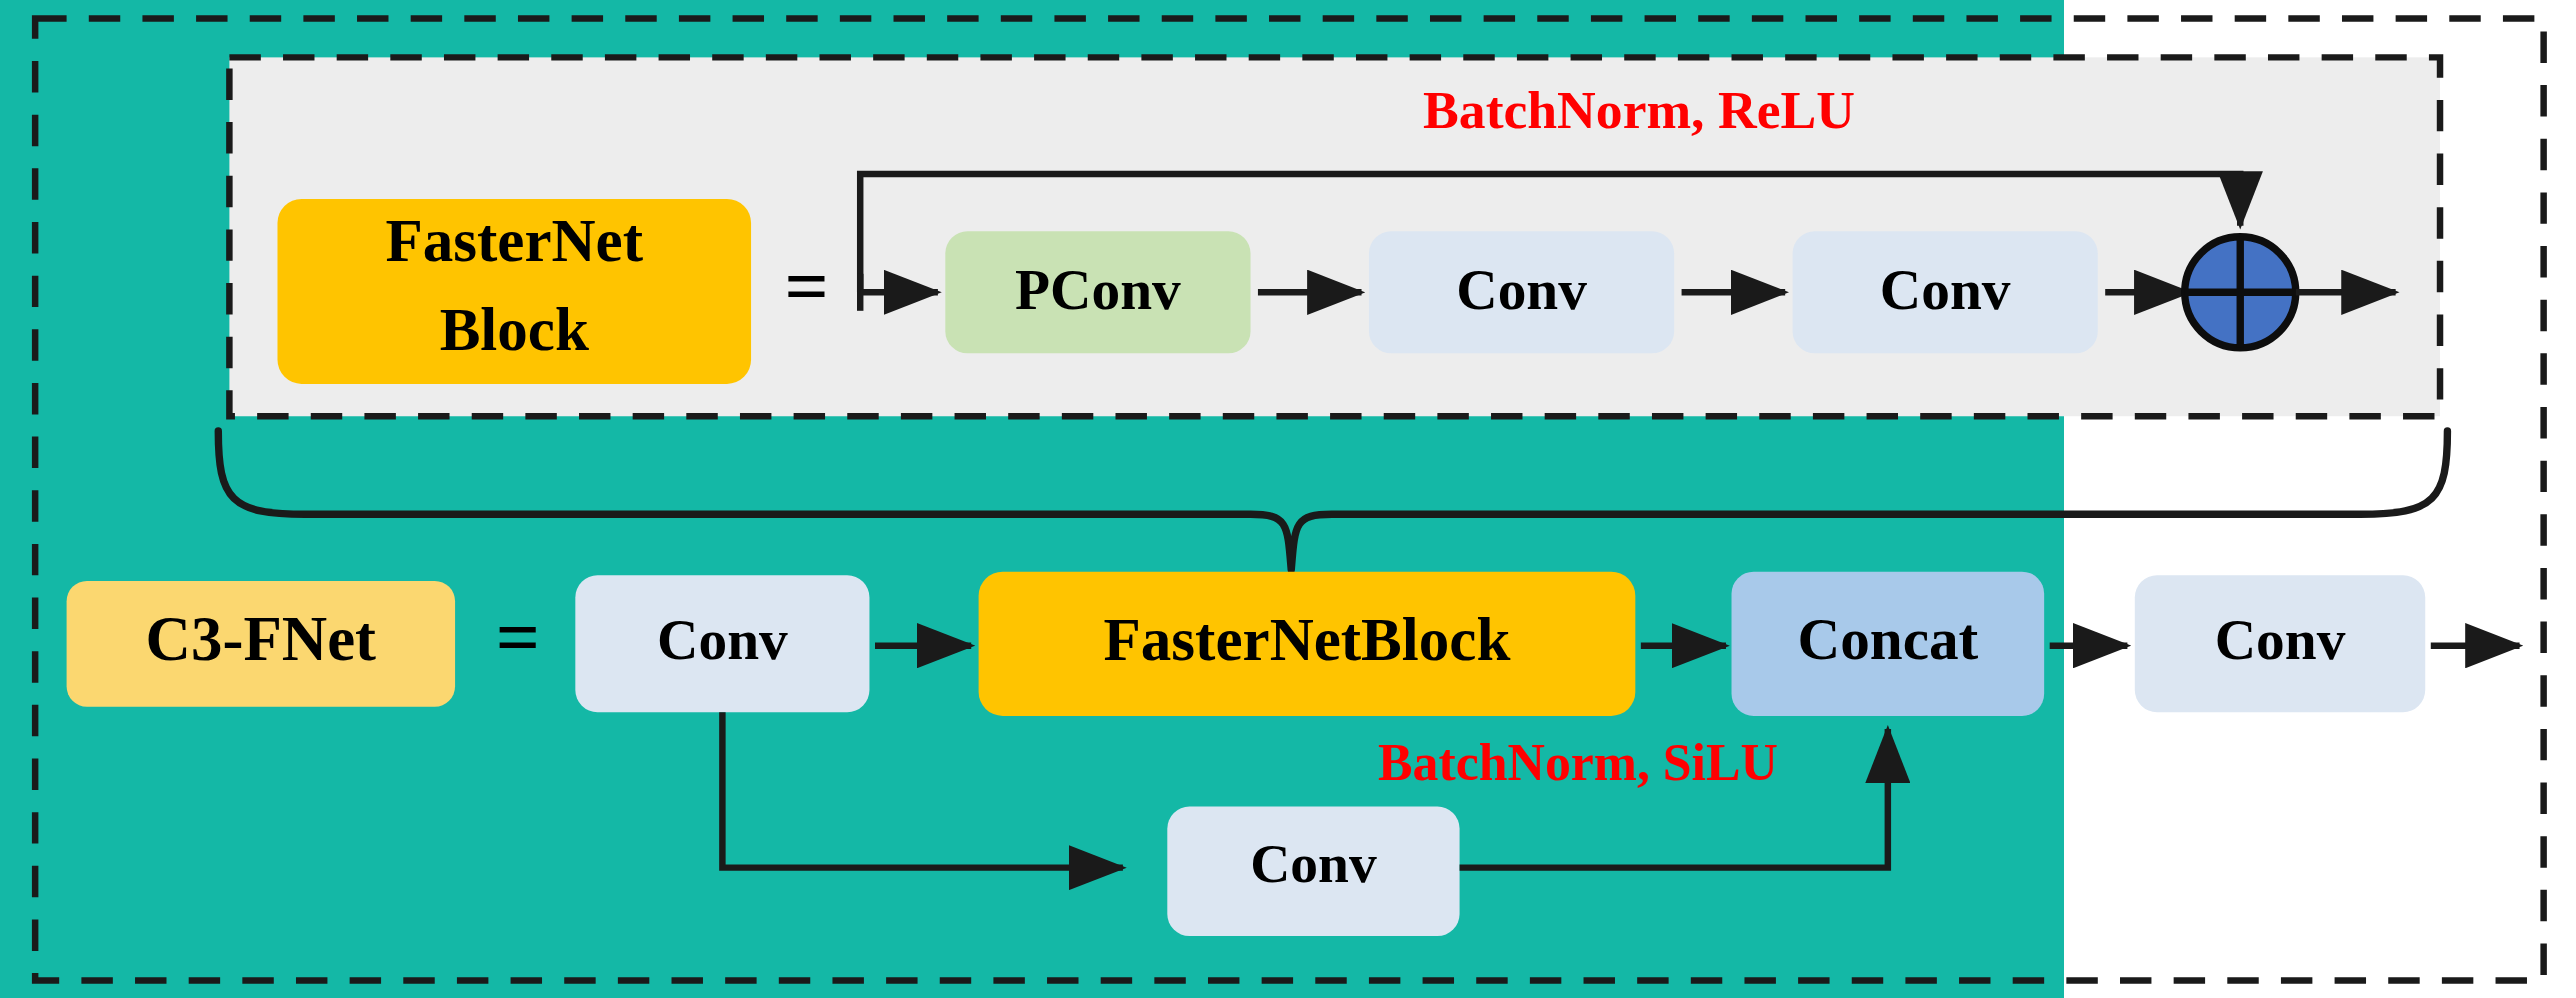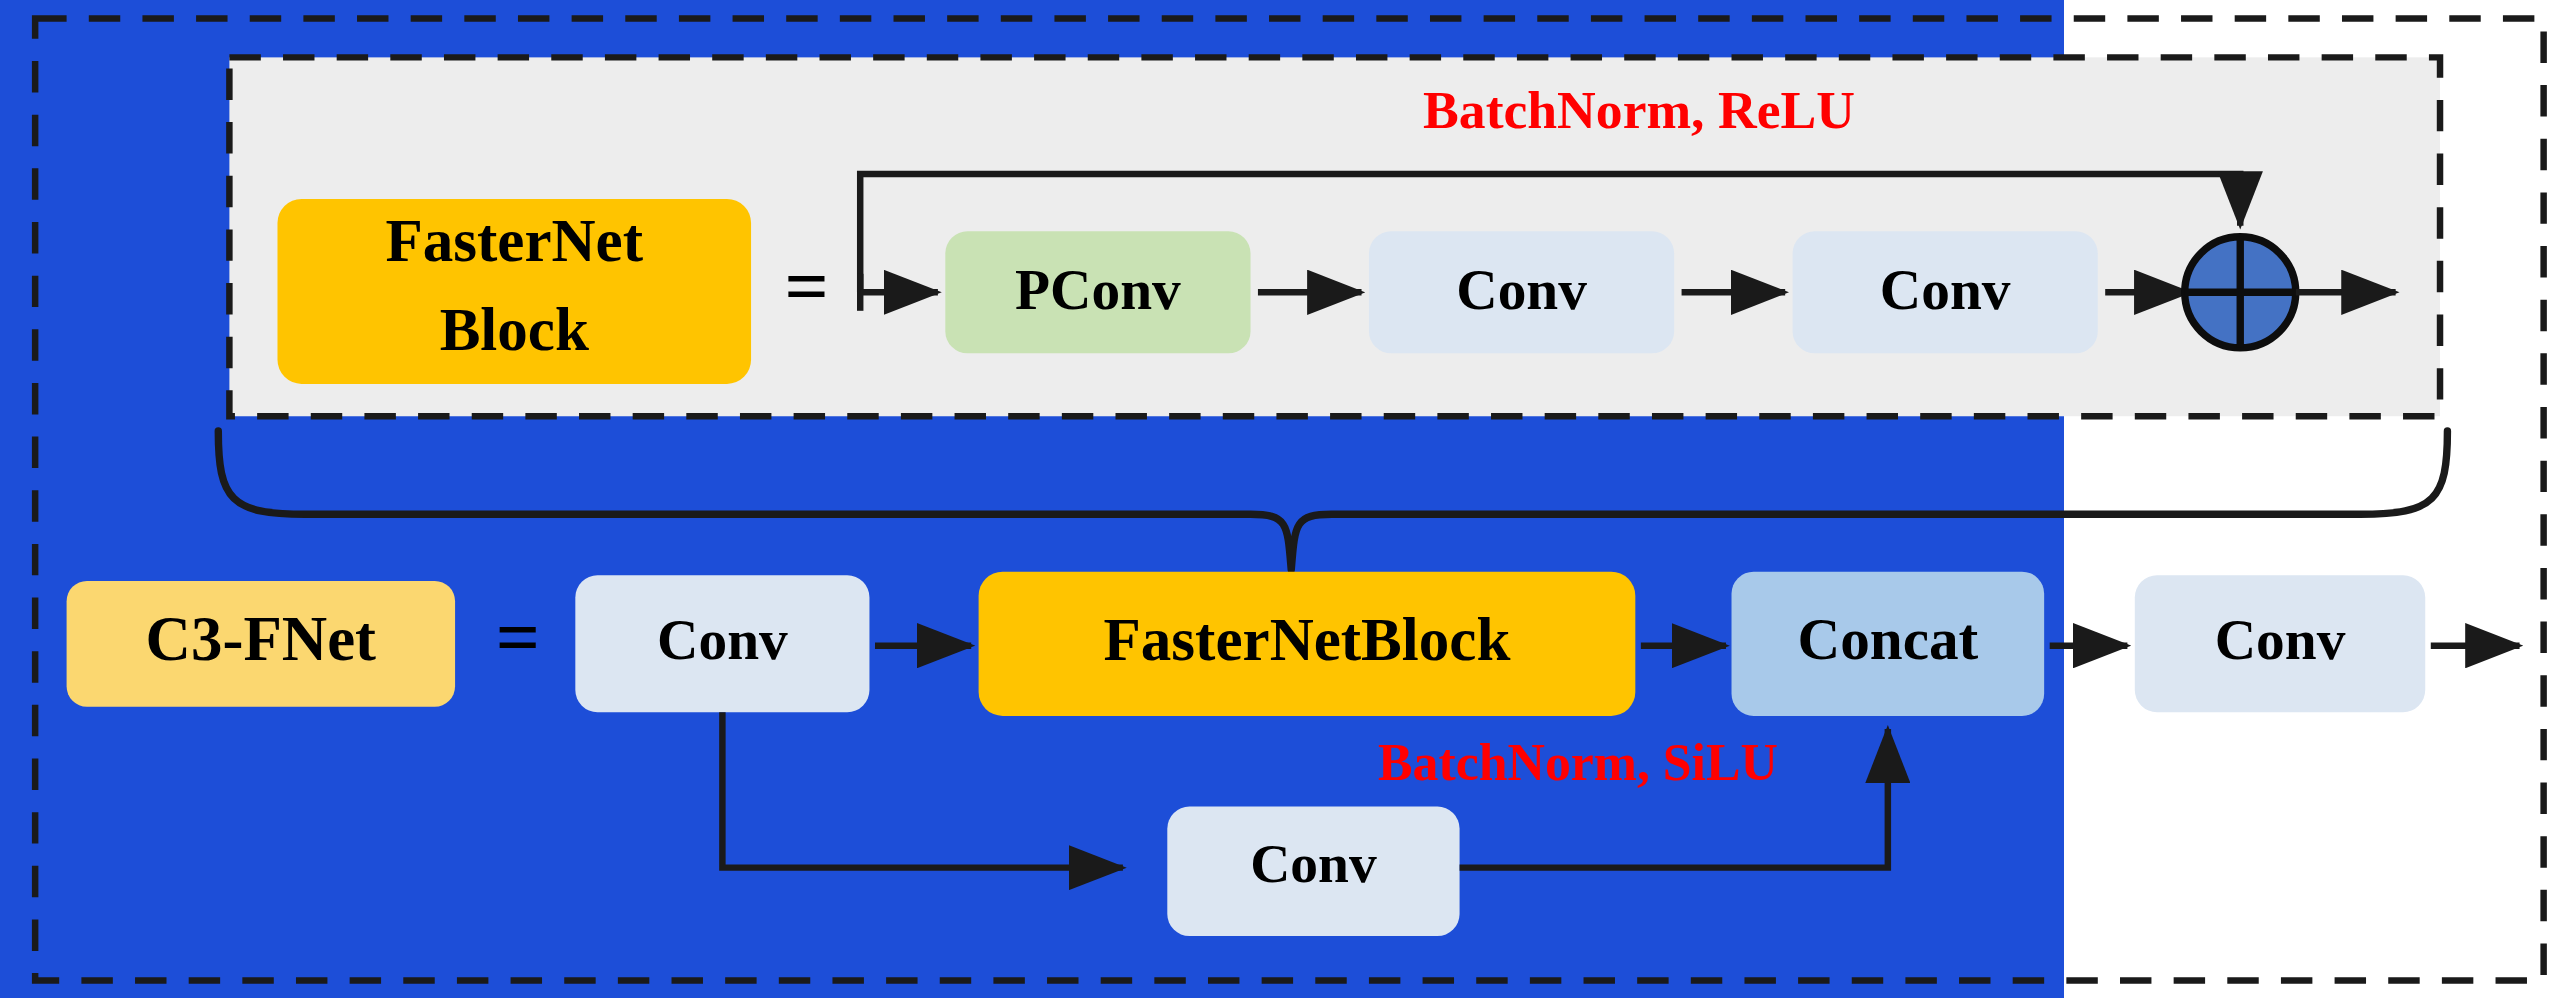--- a/index.html
+++ b/index.html
@@ -11,21 +11,21 @@
   body {
     width: 2576px;
     height: 999px;
     font-family: "Liberation Serif", "DejaVu Serif", serif;
     overflow: hidden;
   }
   #diagram-root {
     position: relative;
     width: 2064px;
     height: 999px;
-    background: #1d4ed8;
+    background: #14b8a6;
   }
   svg.diagram-svg {
     position: absolute;
     top: 0;
     left: 0;
     width: 2576px;
     height: 999px;
     display: block;
   }
   

